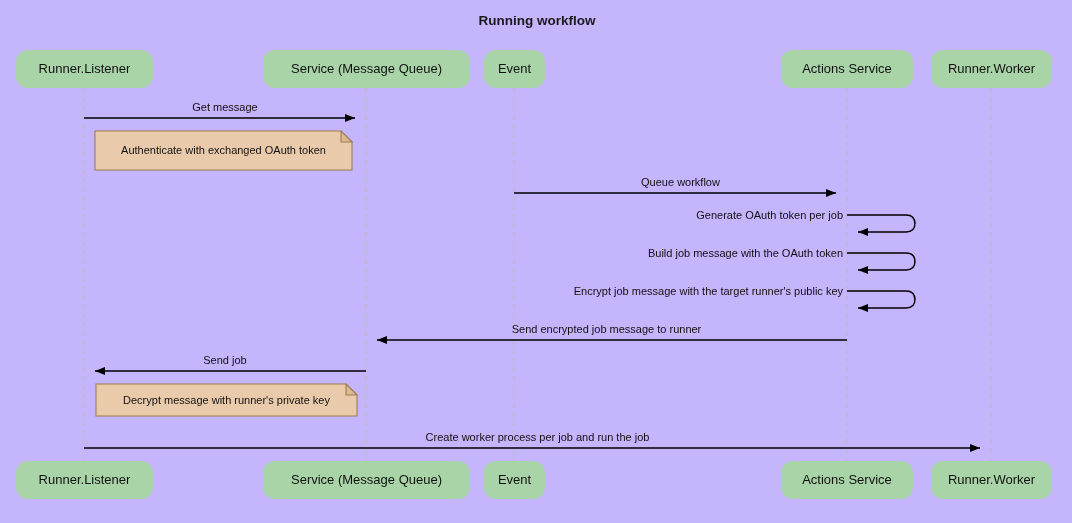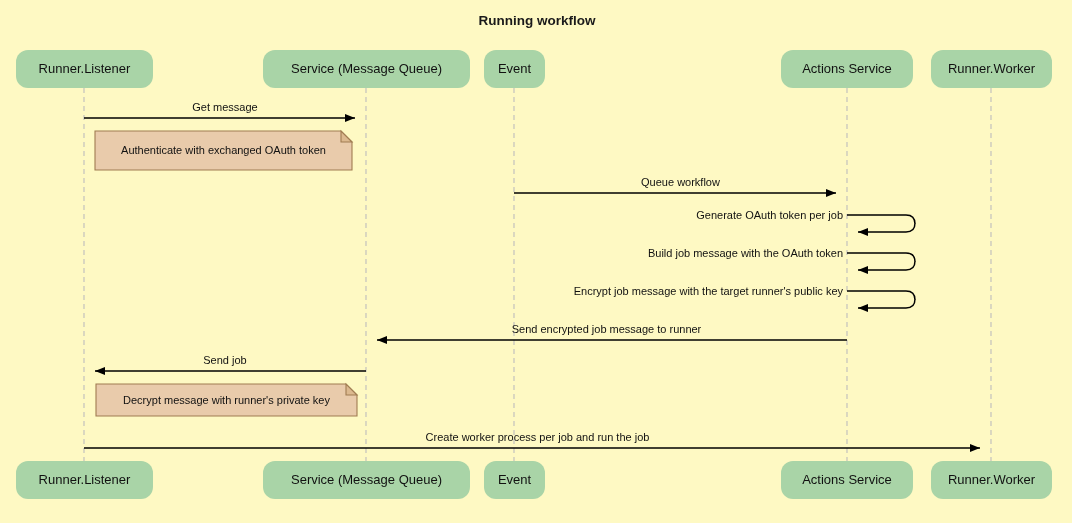--- a/index.html
+++ b/index.html
@@ -8,21 +8,21 @@
     background: #ffffff;
   }
   body {
     font-family: "Liberation Sans", sans-serif;
     -webkit-font-smoothing: antialiased;
   }
   #canvas {
     position: relative;
     width: 1072px;
     height: 523px;
-    background: #fef9c3;
+    background: #c4b5fd;
     overflow: hidden;
   }
   #diagram-svg {
     position: absolute;
     left: 0;
     top: 0;
     width: 1072px;
     height: 523px;
   }
   .diagram-title {

